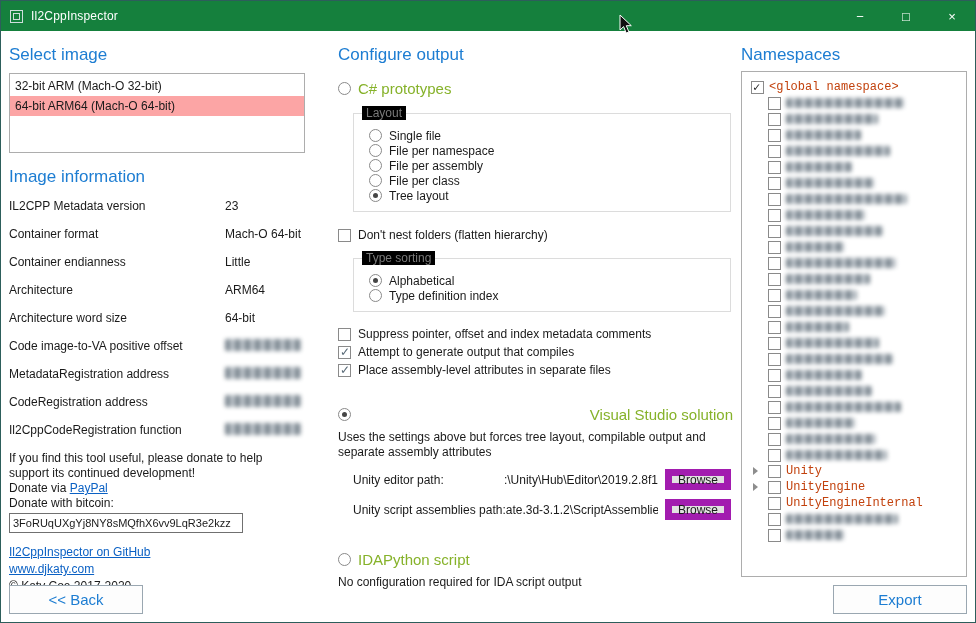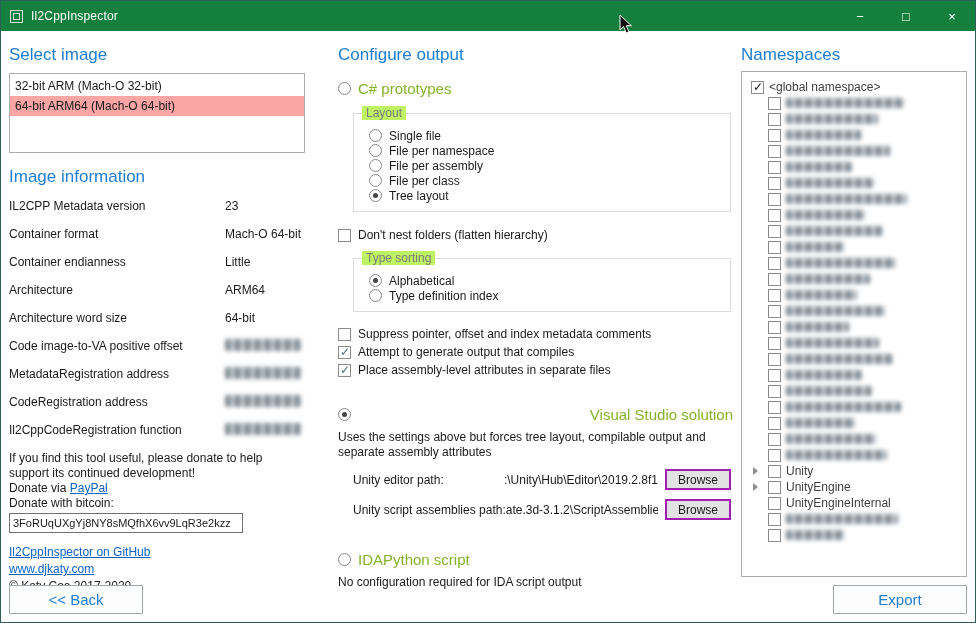--- a/index.html
+++ b/index.html
@@ -61,49 +61,49 @@
   
   .opt-row { display:flex; align-items:center; gap:7px; margin-top:15px; }
   .green-label { color:#86b22a; font-size:15px; }
   .radio { width:13px; height:13px; border:1px solid #8a8a8a; border-radius:50%; background:#fff;
            position:relative; flex:none; }
   .selected > .radio::after, .radio-row.selected .radio::after {
            content:""; position:absolute; inset:3px; background:#454545; border-radius:50%; }
 
   .groupbox { position:relative; border:1px solid #dcdcdc; margin:16px 0 0 15px; width:378px;
               padding:14px 0 8px 15px; }
-  .gb-label { position:absolute; top:-8px; left:8px; background:#bef264; padding:0 4px;
+  .gb-label { position:absolute; top:-8px; left:8px; background:#000000; padding:0 4px;
               color:#7a7a7a; font-size:12px; }
   .radio-row { display:flex; align-items:center; gap:7px; font-size:12px; color:#1a1a1a;
                height:15px; margin-bottom:0; cursor:default; }
 
   .cb-row { display:flex; align-items:center; gap:7px; font-size:12px; color:#1a1a1a; cursor:default; }
   .check { width:13px; height:13px; border:1px solid #8a8a8a; background:#fff; position:relative; flex:none; }
   .cb-row.checked .check::after { content:"\2713"; position:absolute; left:1px; top:-2px;
                                   font-size:12px; color:#5a6b78; }
   .flatten-row { margin-top:16px; }
   .cb-stack { margin-top:13px; }
   .cb-stack .cb-row { height:18px; }
 
   .vs-row { margin-top:27px;justify-content:space-between; }
   .mid-desc { margin:7px 0 0 0; font-size:12px; line-height:15px; color:#1a1a1a; width:380px; }
   .path-row { display:flex; align-items:center; margin:9px 0 0 15px; width:378px; height:21px; }
   .path-label { font-size:12px; color:#1a1a1a; flex:none; }
   .path-value { flex:1; font-size:12px; color:#1a1a1a; text-align:right; margin-right:7px;
                 white-space:nowrap; overflow:hidden; }
-  .browse-btn { width:66px; height:21px; flex:none; background:#e2e2e2; border:2px solid #a21caf;
+  .browse-btn { width:66px; height:21px; flex:none; background:#e2e2e2; border:7px solid #a21caf;
                 font-size:12px; color:#1a1a1a; display:flex; align-items:center; justify-content:center;
                 cursor:default; }
   .ida-row { margin-top:31px; }
 
   
   .ns-panel { position:absolute; top:40px; left:0; right:2px; bottom:45px;
               border:1px solid #adadad; padding:7px 0 0 7px; overflow:hidden; }
   .ns-row { display:flex; align-items:center; gap:5px; height:16px; padding-left:19px;
-            font-size:12px; color:#404040; cursor:default; }
+            font-size:12px; color:#c2410c; cursor:default;font-family:Liberation Mono, monospace; }
   .ns-row.root, .ns-row.expander { padding-left:2px; }
   .exp { display:none; width:12px; flex:none; }
   .exp::after { content:""; display:block; width:0; height:0; margin-left:2px;
                 border-left:5px solid #8d8d8d; border-top:4px solid transparent;
                 border-bottom:4px solid transparent; }
   .ns-row.expander .exp { display:block; }
   .ns-check { width:13px; height:13px; border:1px solid #8a8a8a; background:#fff; position:relative; flex:none; }
   .ns-row.checked .ns-check::after { content:"\2713"; position:absolute; left:1px; top:-2px;
                                      font-size:12px; color:#222; }
   .ns-label { line-height:16px; }

